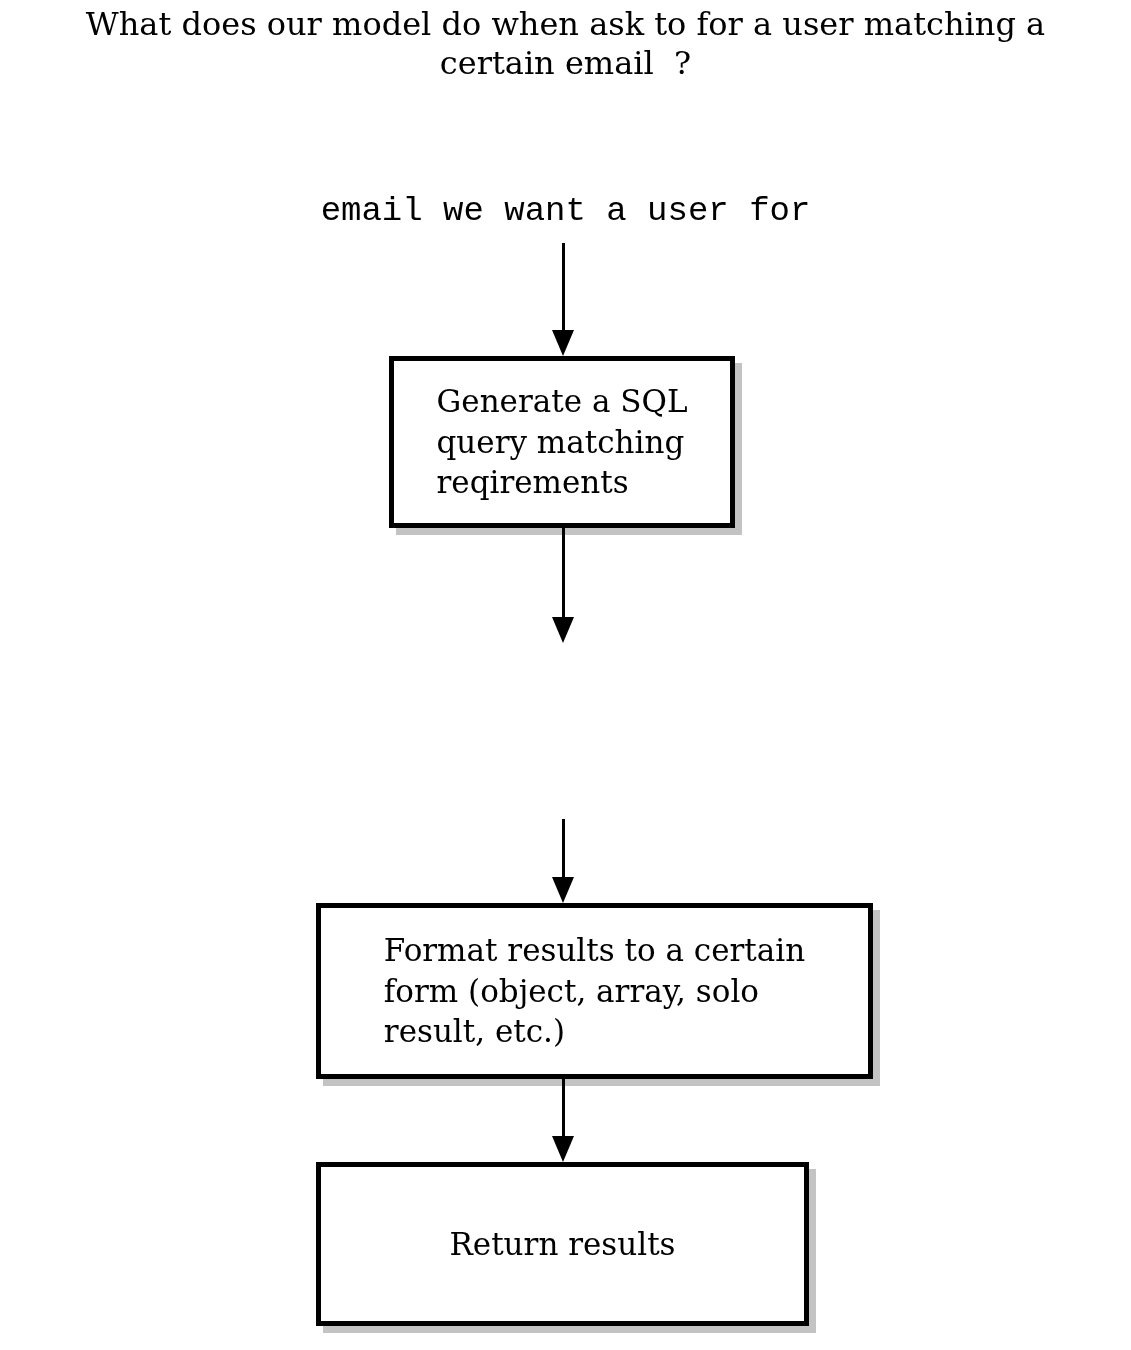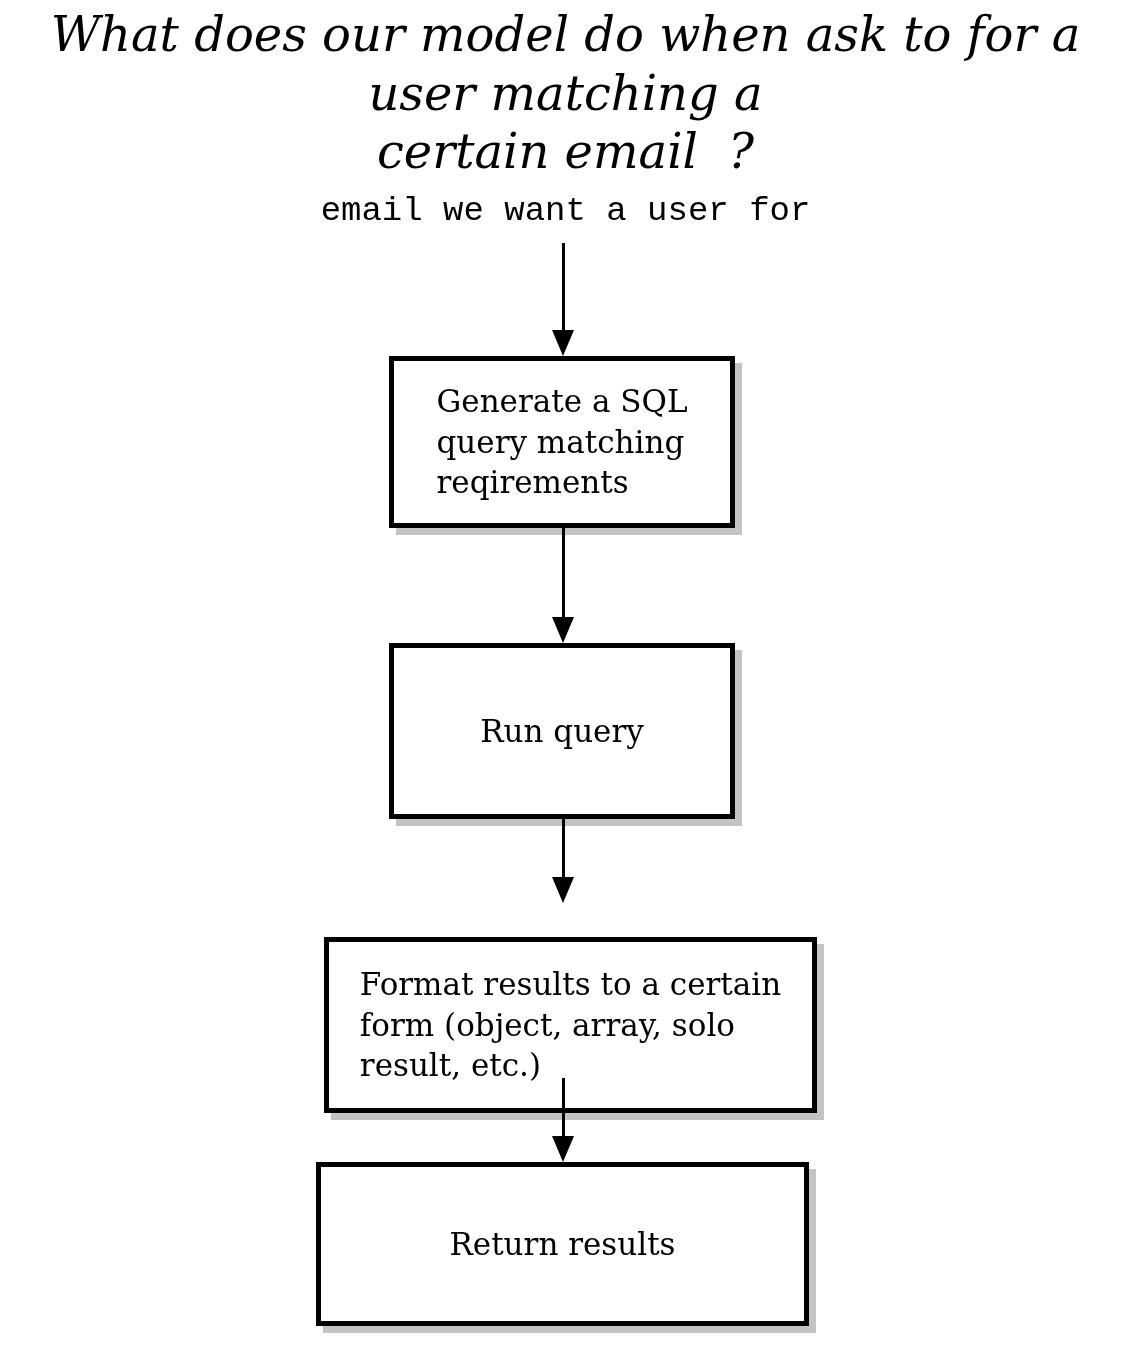--- a/index.html
+++ b/index.html
@@ -20,24 +20,23 @@
     left: 0; top: 0;
     width: 1131px;
     height: 1350px;
   }
   .diagram-title {
     position: absolute;
     top: 5px;
     left: 0;
     width: 1131px;
     text-align: center;
-    font-size: 48px;
+    font-size: 32px;
     line-height: 1.22;
     white-space: pre-wrap;
-    font-style: italic;
   }
   .flow-label {
     position: absolute;
     top: 192px;
     left: 0;
     width: 1131px;
     text-align: center;
     font-size: 34px;
     font-family: Liberation Mono, monospace;
   }
@@ -51,21 +50,21 @@
     align-items: center;
     justify-content: center;
     text-align: left;
     font-size: 31px;
     line-height: 1.32;
     white-space: pre-line;
     padding: 4px;
   }
   #node-0 { left: 389px; top: 356px; width: 346px; height: 172px; }
   #node-1 { left: 389px; top: 643px; width: 346px; height: 176px; }
-  #node-2 { left: 324px; top: 903px; width: 493px; height: 176px; margin-top: 34px; }
+  #node-2 { left: 316px; top: 903px; width: 557px; height: 176px; }
   #node-3 { left: 316px; top: 1162px; width: 493px; height: 164px; }
 
   .arrow {
     position: absolute;
     width: 24px;
     margin-left: -12px;
   }
   .arrow .shaft {
     position: absolute;
     left: 50%;
@@ -110,23 +109,20 @@
     <span>Generate a SQL
 query matching
 reqirements</span>
   </div>
 
   <div class="arrow" id="arrow-1">
     <div class="shaft"></div>
     <div class="head"></div>
   </div>
 
-  <div class="node" id="node-1">
-    <span>Run query</span>
-  </div>
 
   <div class="arrow" id="arrow-2">
     <div class="shaft"></div>
     <div class="head"></div>
   </div>
 
   <div class="node" id="node-2">
     <span>Format results to a certain
 form (object, array, solo
 result, etc.)</span>

